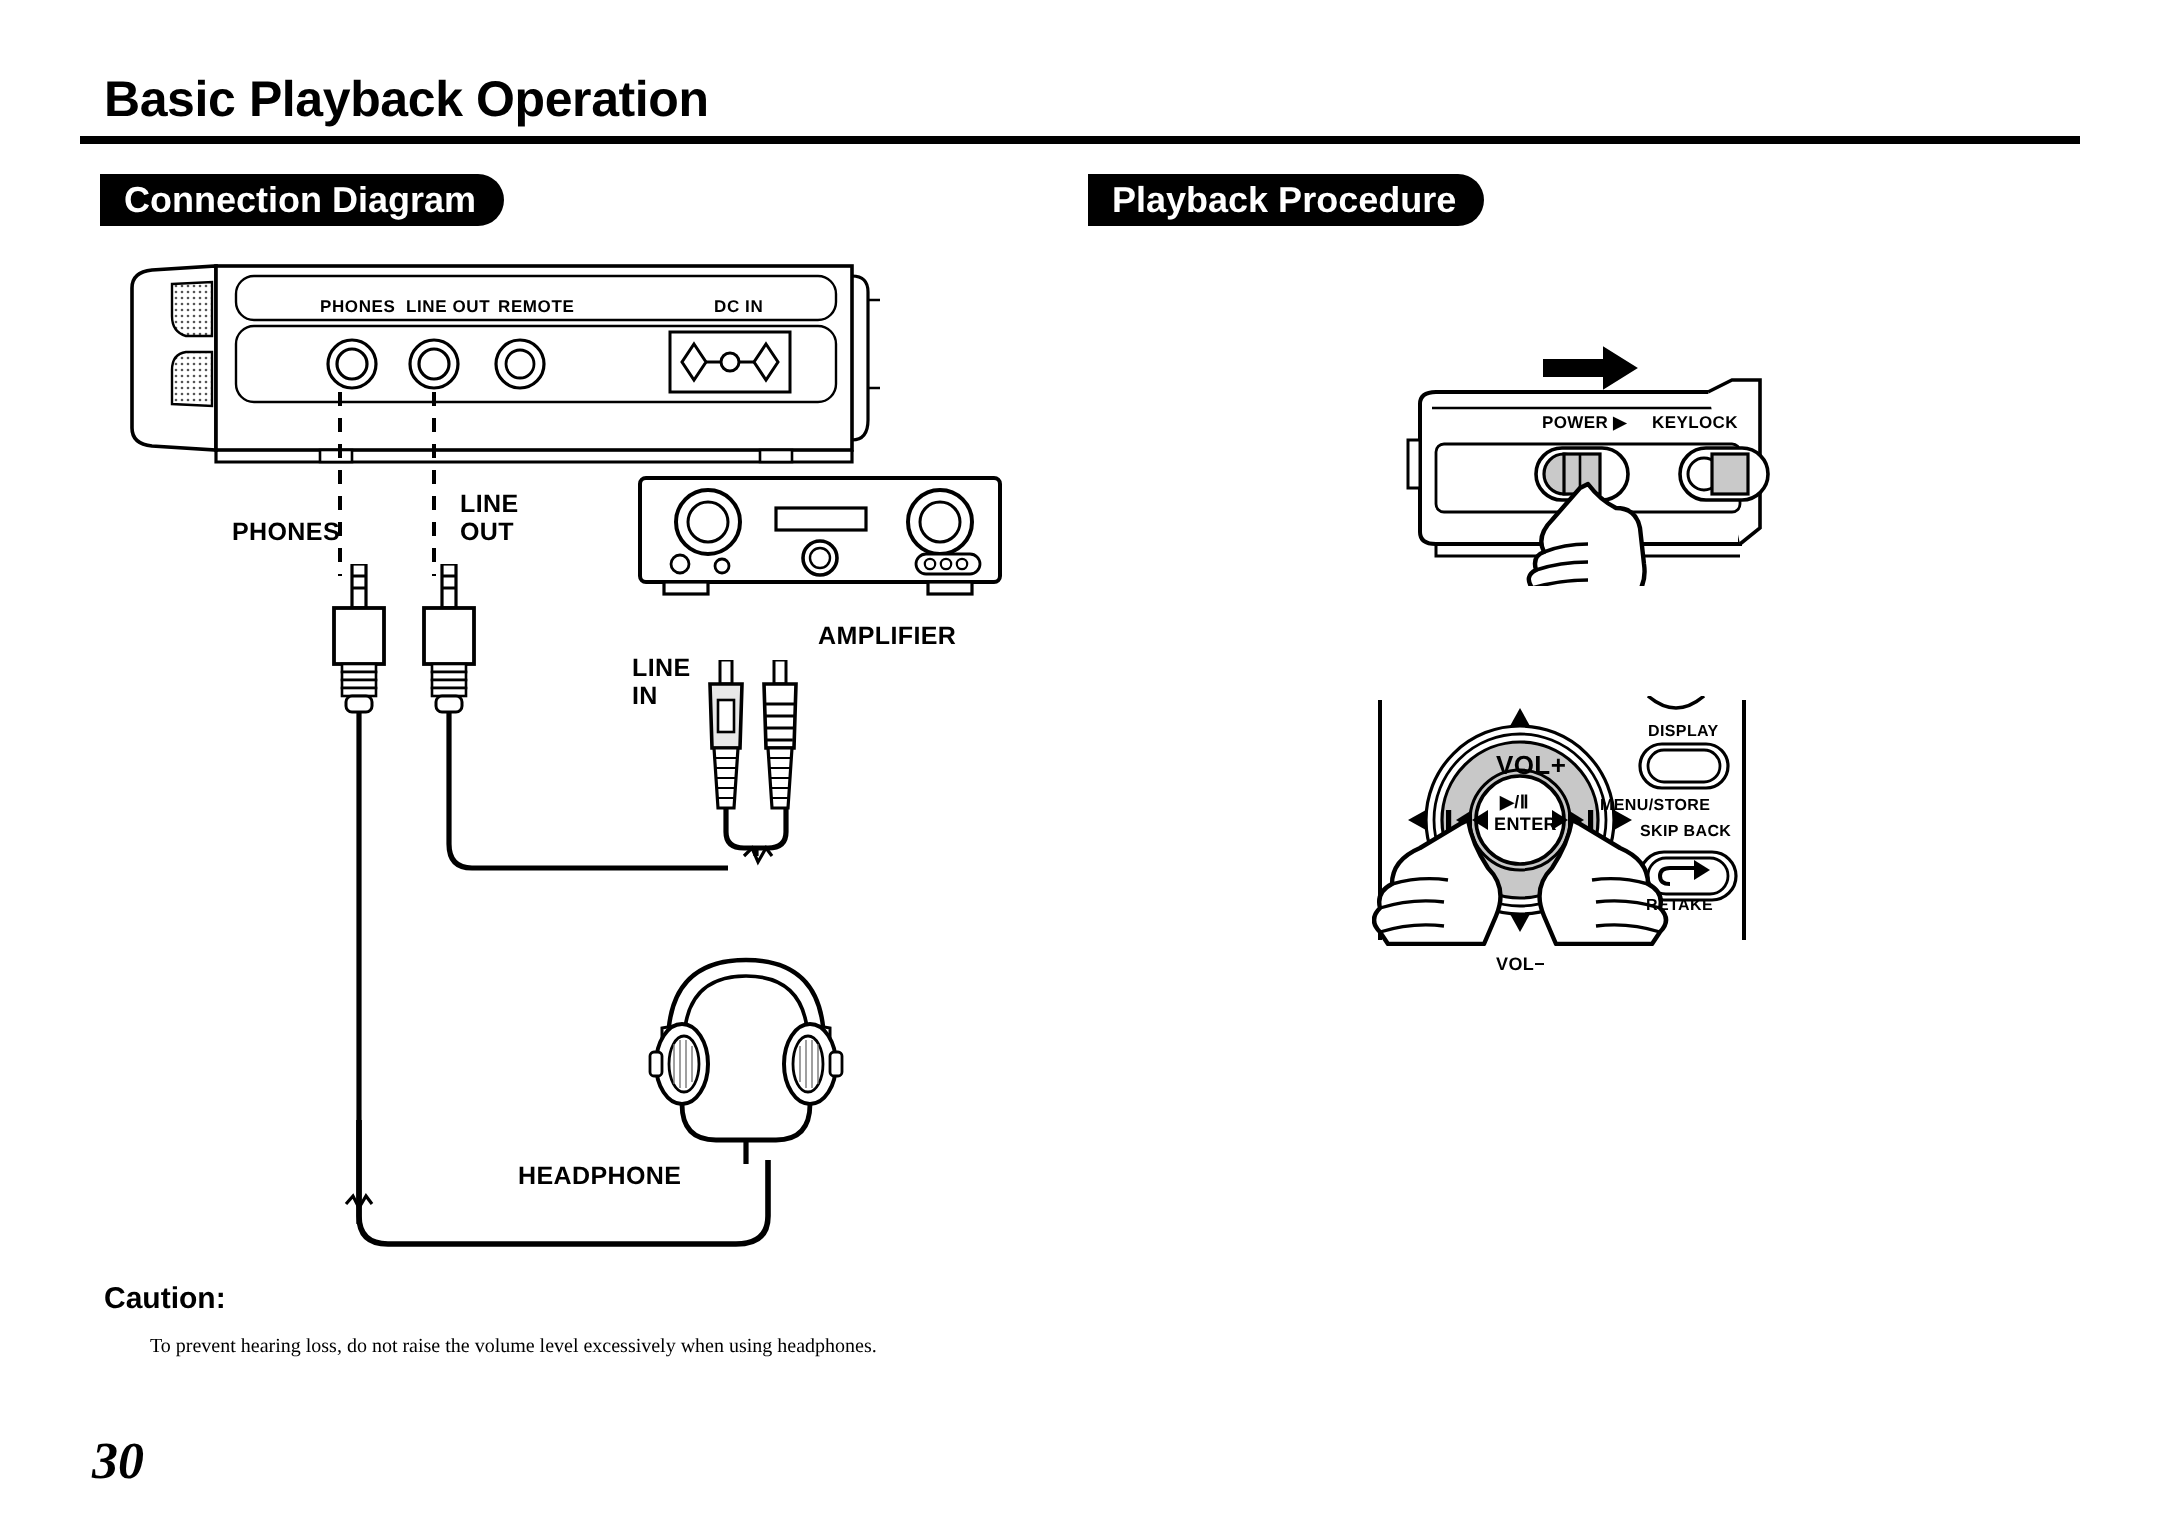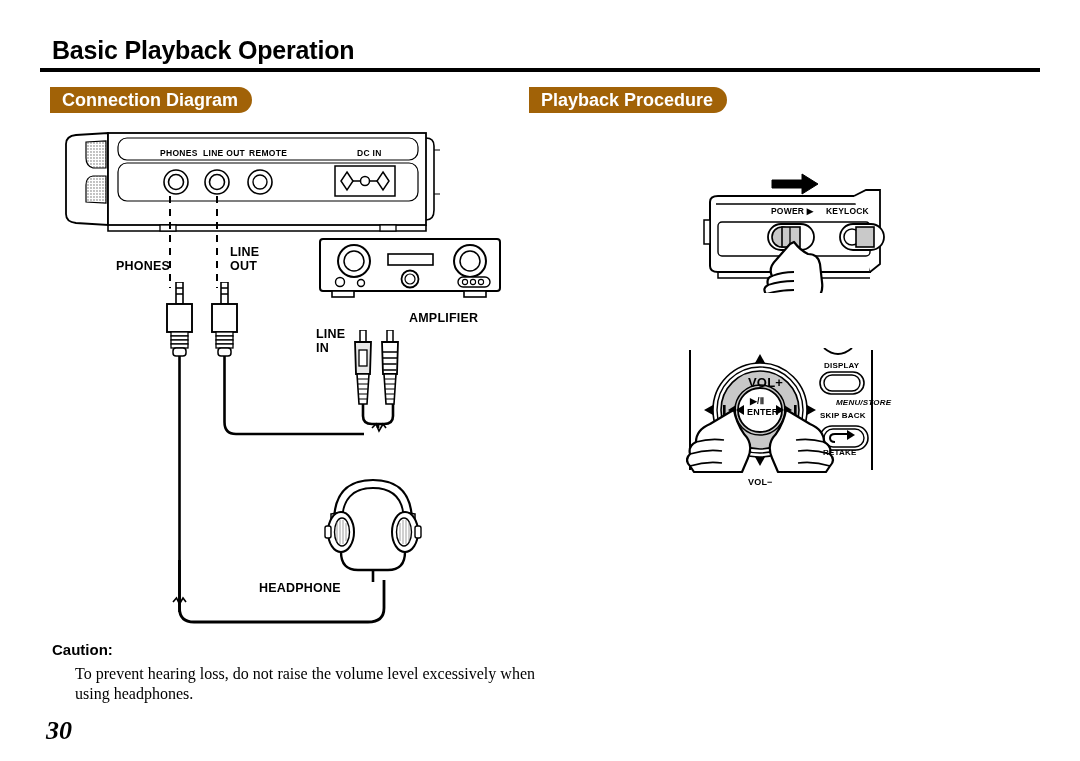--- a/index.html
+++ b/index.html
@@ -30,33 +30,33 @@
     position: absolute;
     left: 40px; top: 68px;
     width: 1000px; height: 4px;
     background: #000;
   }
 
   
   .pill {
     position: absolute;
     height: 26px;
-    background: #a16207;
+    background: #000000;
     border-radius: 13px;
     display: flex;
     align-items: center;
     padding: 0 14px 0 12px;
     color: #ffffff;
     font-size: 18px;
     font-weight: bold;
     white-space: nowrap;
   }
   .pill.left-sq { border-top-left-radius: 0; border-bottom-left-radius: 0; }
   #pill-connection { left: 50px; top: 87px; }
-  #pill-playback   { left: 529px; top: 87px; padding-left: 12px; }
+  #pill-playback   { left: 544px; top: 87px; padding-left: 12px; }
 
   
   .step {
     position: absolute;
     font-size: 15.5px;
     line-height: 20px;
     white-space: nowrap;
   }
   .step .num {
     font-weight: bold;
@@ -79,21 +79,21 @@
     position: absolute;
     left: 52px; top: 641px;
     font-size: 15px;
     font-weight: bold;
   }
   #caution-body {
     position: absolute;
     left: 75px; top: 664px;
     width: 460px;
     font-family: "Liberation Serif", serif;
-    font-size: 16px;
+    font-size: 10px;
     line-height: 20px;
     text-align: justify;
   }
   #page-number {
     position: absolute;
     left: 46px; top: 716px;
     font-family: "Liberation Serif", serif;
     font-style: italic;
     font-weight: bold;
     font-size: 26px;
@@ -129,21 +129,21 @@
   .pad-label {
     position: absolute;
     font-size: 8px;
     font-weight: bold;
     letter-spacing: 0.2px;
     white-space: nowrap;
   }
   #pl-power   { left: 771px; top: 206px; font-size: 8.5px; }
   #pl-keylock { left: 826px; top: 206px; font-size: 8.5px; }
   #pl-display    { left: 824px; top: 361px; }
-  #pl-menustore  { left: 836px; top: 398px; font-style: italic; }
+  #pl-menustore  { left: 800px; top: 398px; }
   #pl-skipback   { left: 820px; top: 411px; }
   #pl-retake     { left: 823px; top: 448px; }
   #pl-volplus  { left: 748px; top: 375px; font-size: 13px; }
   #pl-volminus { left: 748px; top: 434px; font-size: 9px; margin-top: 43px; }
   #pl-enter    { left: 747px; top: 407px; font-size: 9px; }
   #pl-playpause{ left: 750px; top: 396px; font-size: 9px; }
 
   svg { display: block; }
   .fig { position: absolute; }
 </style>

